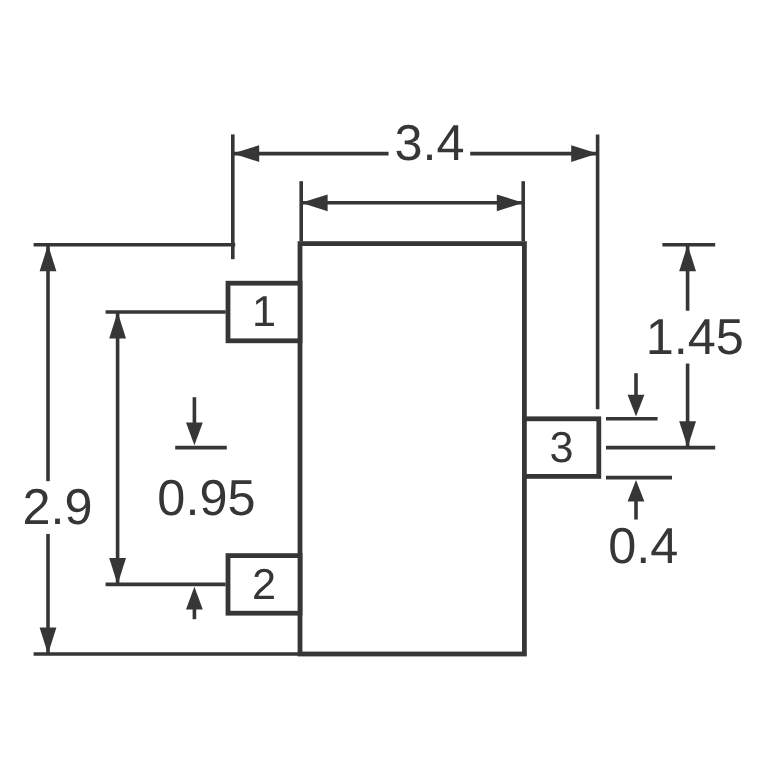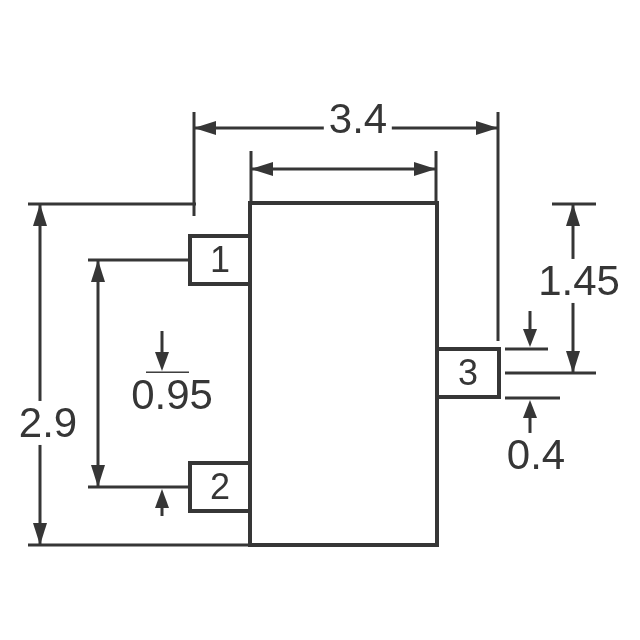--- a/index.html
+++ b/index.html
@@ -102,21 +102,21 @@
       <rect x="437" y="349" width="62" height="48"></rect>
     </g>
   </svg>
 
   <div class="dim-label" style="left:358px; top:119px;">3.4</div>
 
 
   <div class="dim-label" style="left:48px; top:384px;margin-top:39px;">2.9</div>
 
 
-  <div class="dim-label" style="left:172px; top:395px;">0.95</div>
+  <div class="dim-label" style="left:172px; top:415px;">0.95</div>
 
   <div class="dim-label" style="left:579px; top:281px;">1.45</div>
 
   <div class="dim-label" style="left:536px; top:455px;">0.4</div>
 
   <div class="pin-label" style="left:220px; top:260px;">1</div>
 
   <div class="pin-label" style="left:220px; top:487px;">2</div>
 
   <div class="pin-label" style="left:468px; top:373px;">3</div>

